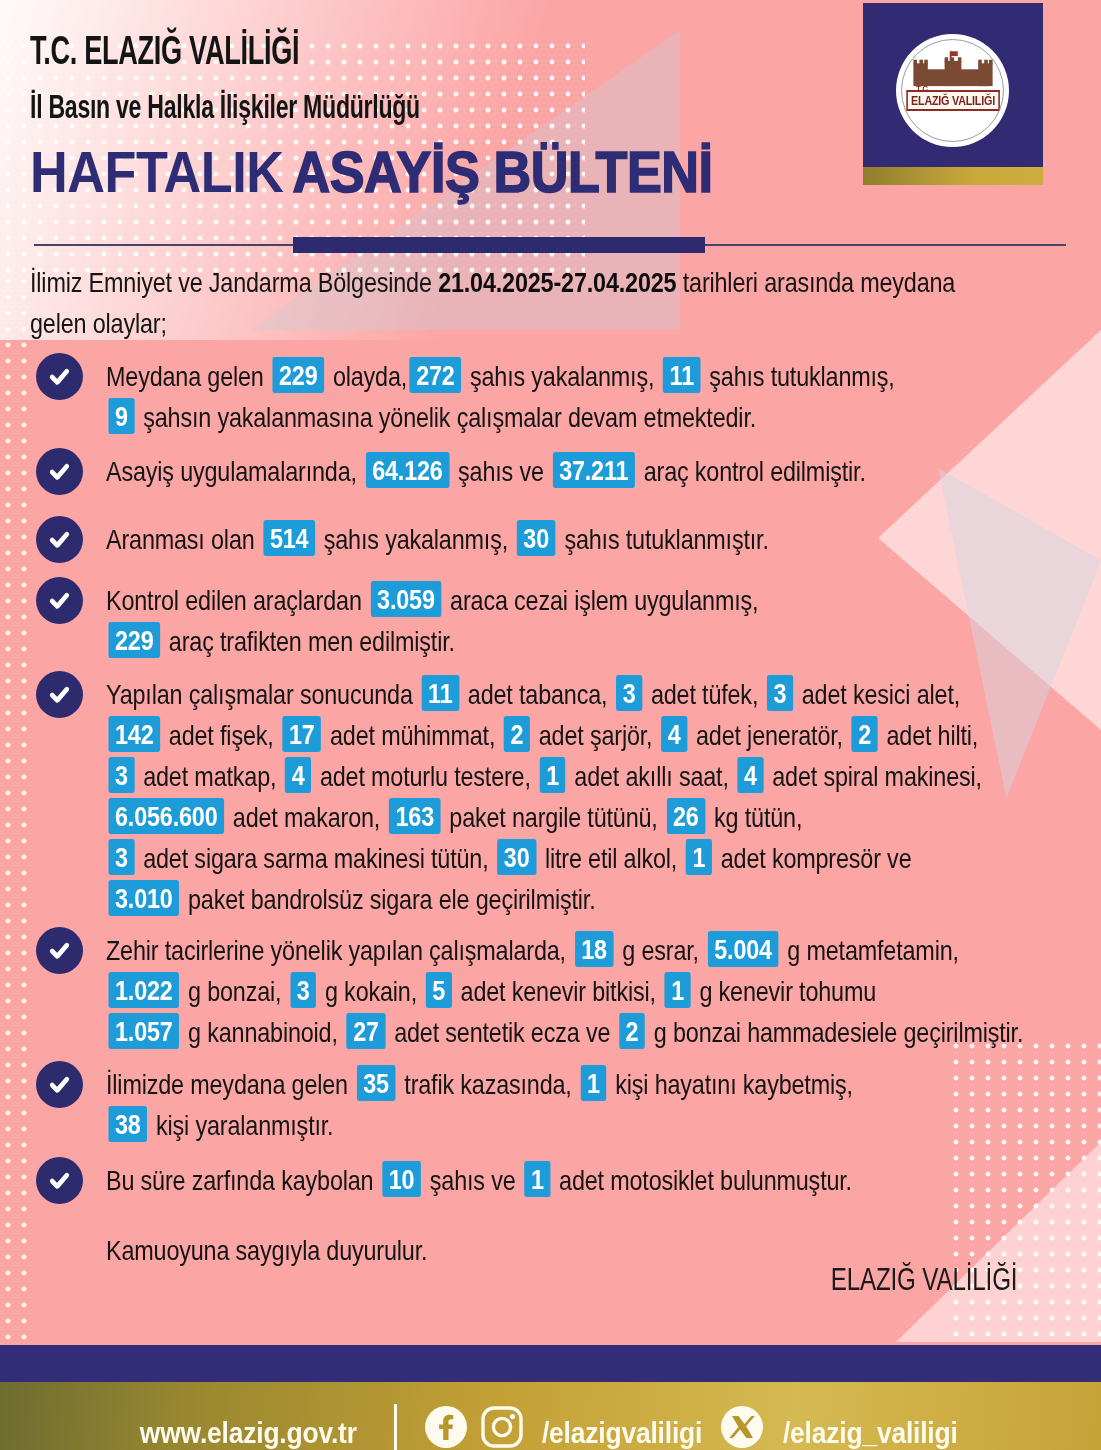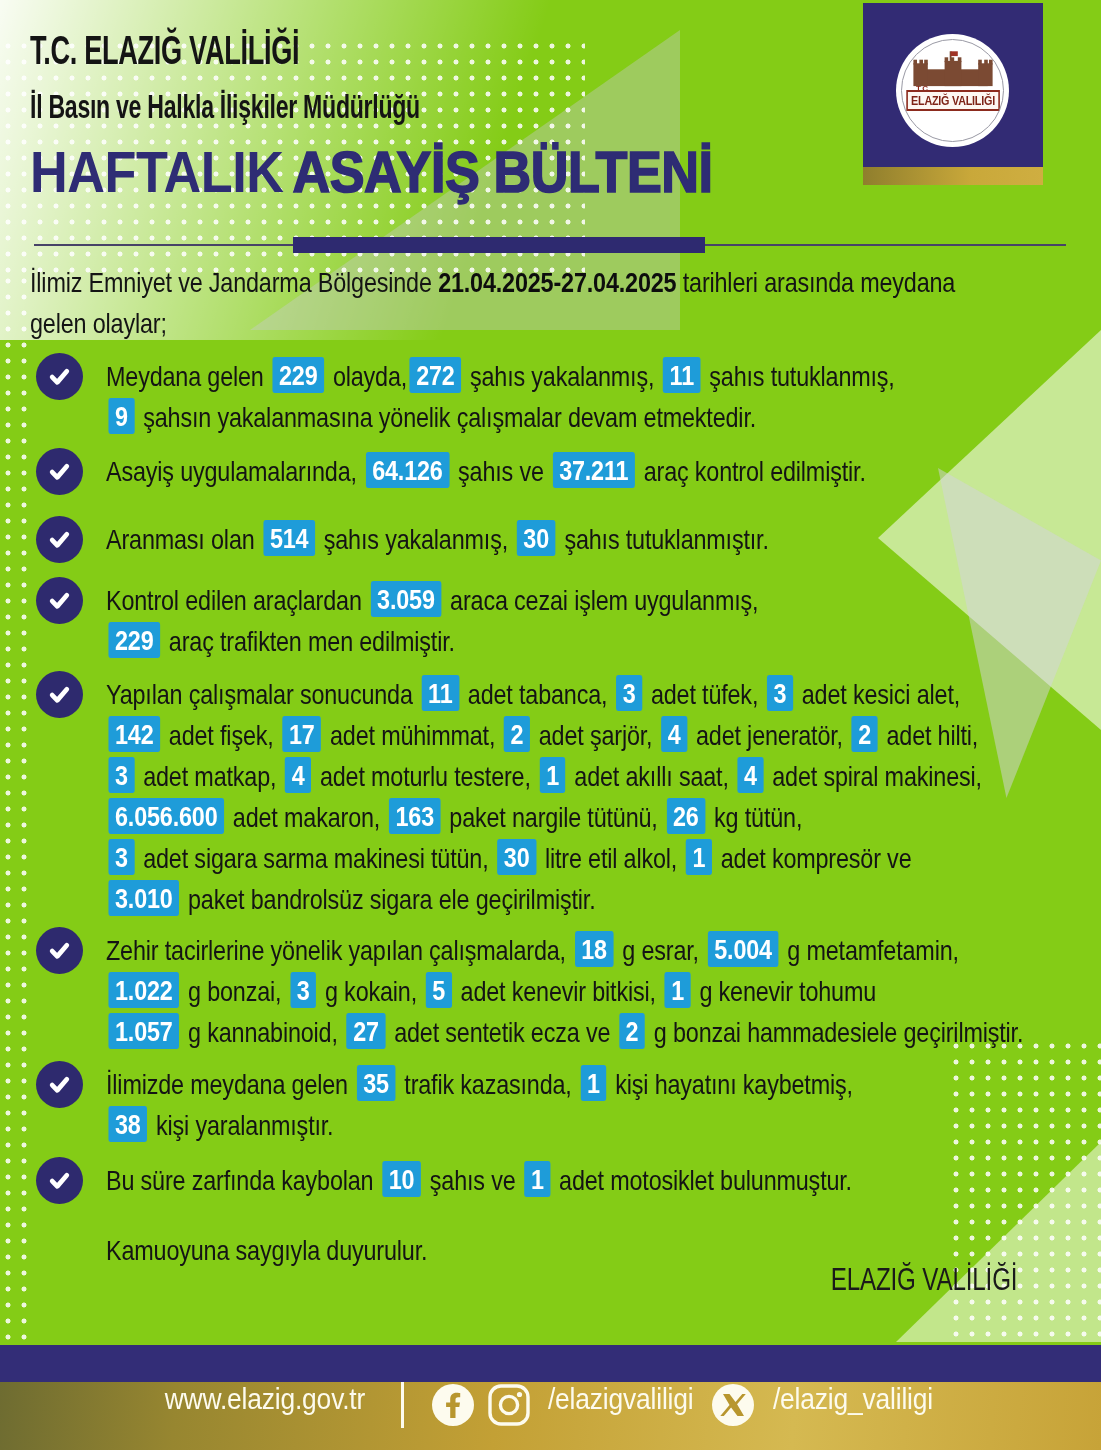--- a/index.html
+++ b/index.html
@@ -1,18 +1,18 @@
 <!DOCTYPE html>
 <html><head>
 <meta charset="utf-8">
 <style>
   html,body{margin:0;padding:0;background:#cfcfd6;}
   .page{
     position:relative;width:1101px;height:1450px;margin:0 auto;
-    background:#84cc16;overflow:hidden;
+    background:#fca5a5;overflow:hidden;
     font-family:"Liberation Sans", sans-serif;color:#161616;
   }
   
   .dots{position:absolute;background-image:radial-gradient(rgba(255,255,255,.85) 2.2px, rgba(255,255,255,0) 2.8px);background-size:16px 16px;pointer-events:none;}
   .dots-topleft{left:0;top:38px;width:585px;height:235px;}
   .dots-left{left:0;top:273px;width:30px;height:1075px;}
   .dots-right{left:948px;top:1038px;width:153px;height:308px;}
   .shade{position:absolute;pointer-events:none;}
   .shade-tl{left:0;top:0;width:780px;height:340px;background:linear-gradient(108deg,rgba(255,255,255,.95) 0%,rgba(255,255,255,0) 62%);}
   .shade-hdr{left:250px;top:30px;width:430px;height:300px;background:rgba(203,203,212,.38);clip-path:polygon(100% 0,0 100%,100% 100%);}
@@ -57,21 +57,21 @@
   .badge{display:inline-block;background:#1e9cd9;color:#fff;font-weight:700;padding:0 8px;border-radius:3px;line-height:36px;margin:0 3px;position:relative;top:-1px;}
 
   
   .thanks{position:absolute;left:106px;top:1234px;font-size:28.5px;letter-spacing:-.2px;transform:scaleX(.82);transform-origin:left top;white-space:nowrap;color:#141414;}
   .signature{position:absolute;right:84px;top:1262px;font-size:31px;letter-spacing:-.2px;transform:scaleX(.78);transform-origin:right top;white-space:nowrap;color:#1a1a1a;}
 
   
   .navy-band{position:absolute;left:0;top:1345px;width:1101px;height:37px;background:#332d77;}
   .gold-band{position:absolute;left:0;top:1382px;width:1101px;height:68px;
     background:linear-gradient(95deg,#6e6c31 0%,#978630 16%,#c3a035 45%,#d5b951 72%,#c7a338 100%);
-    display:flex;align-items:flex-start;justify-content:center;}
+    display:flex;align-items:flex-end;justify-content:center;font-weight:bold;}
   .gold-band .ftxt{color:#fdfbee;font-size:30px;letter-spacing:-.2px;transform:scaleX(.88);white-space:nowrap;}
   .fdivider{width:3px;height:46px;background:#fdfbee;margin:0 26px 0 22px;}
   .ficon{display:flex;align-items:center;justify-content:center;}
   .ficon + .ficon{margin-left:10px;}
   .fhandle{margin:0 6px;}
 </style>
 </head>
 <body>
 
 <div class="page">

